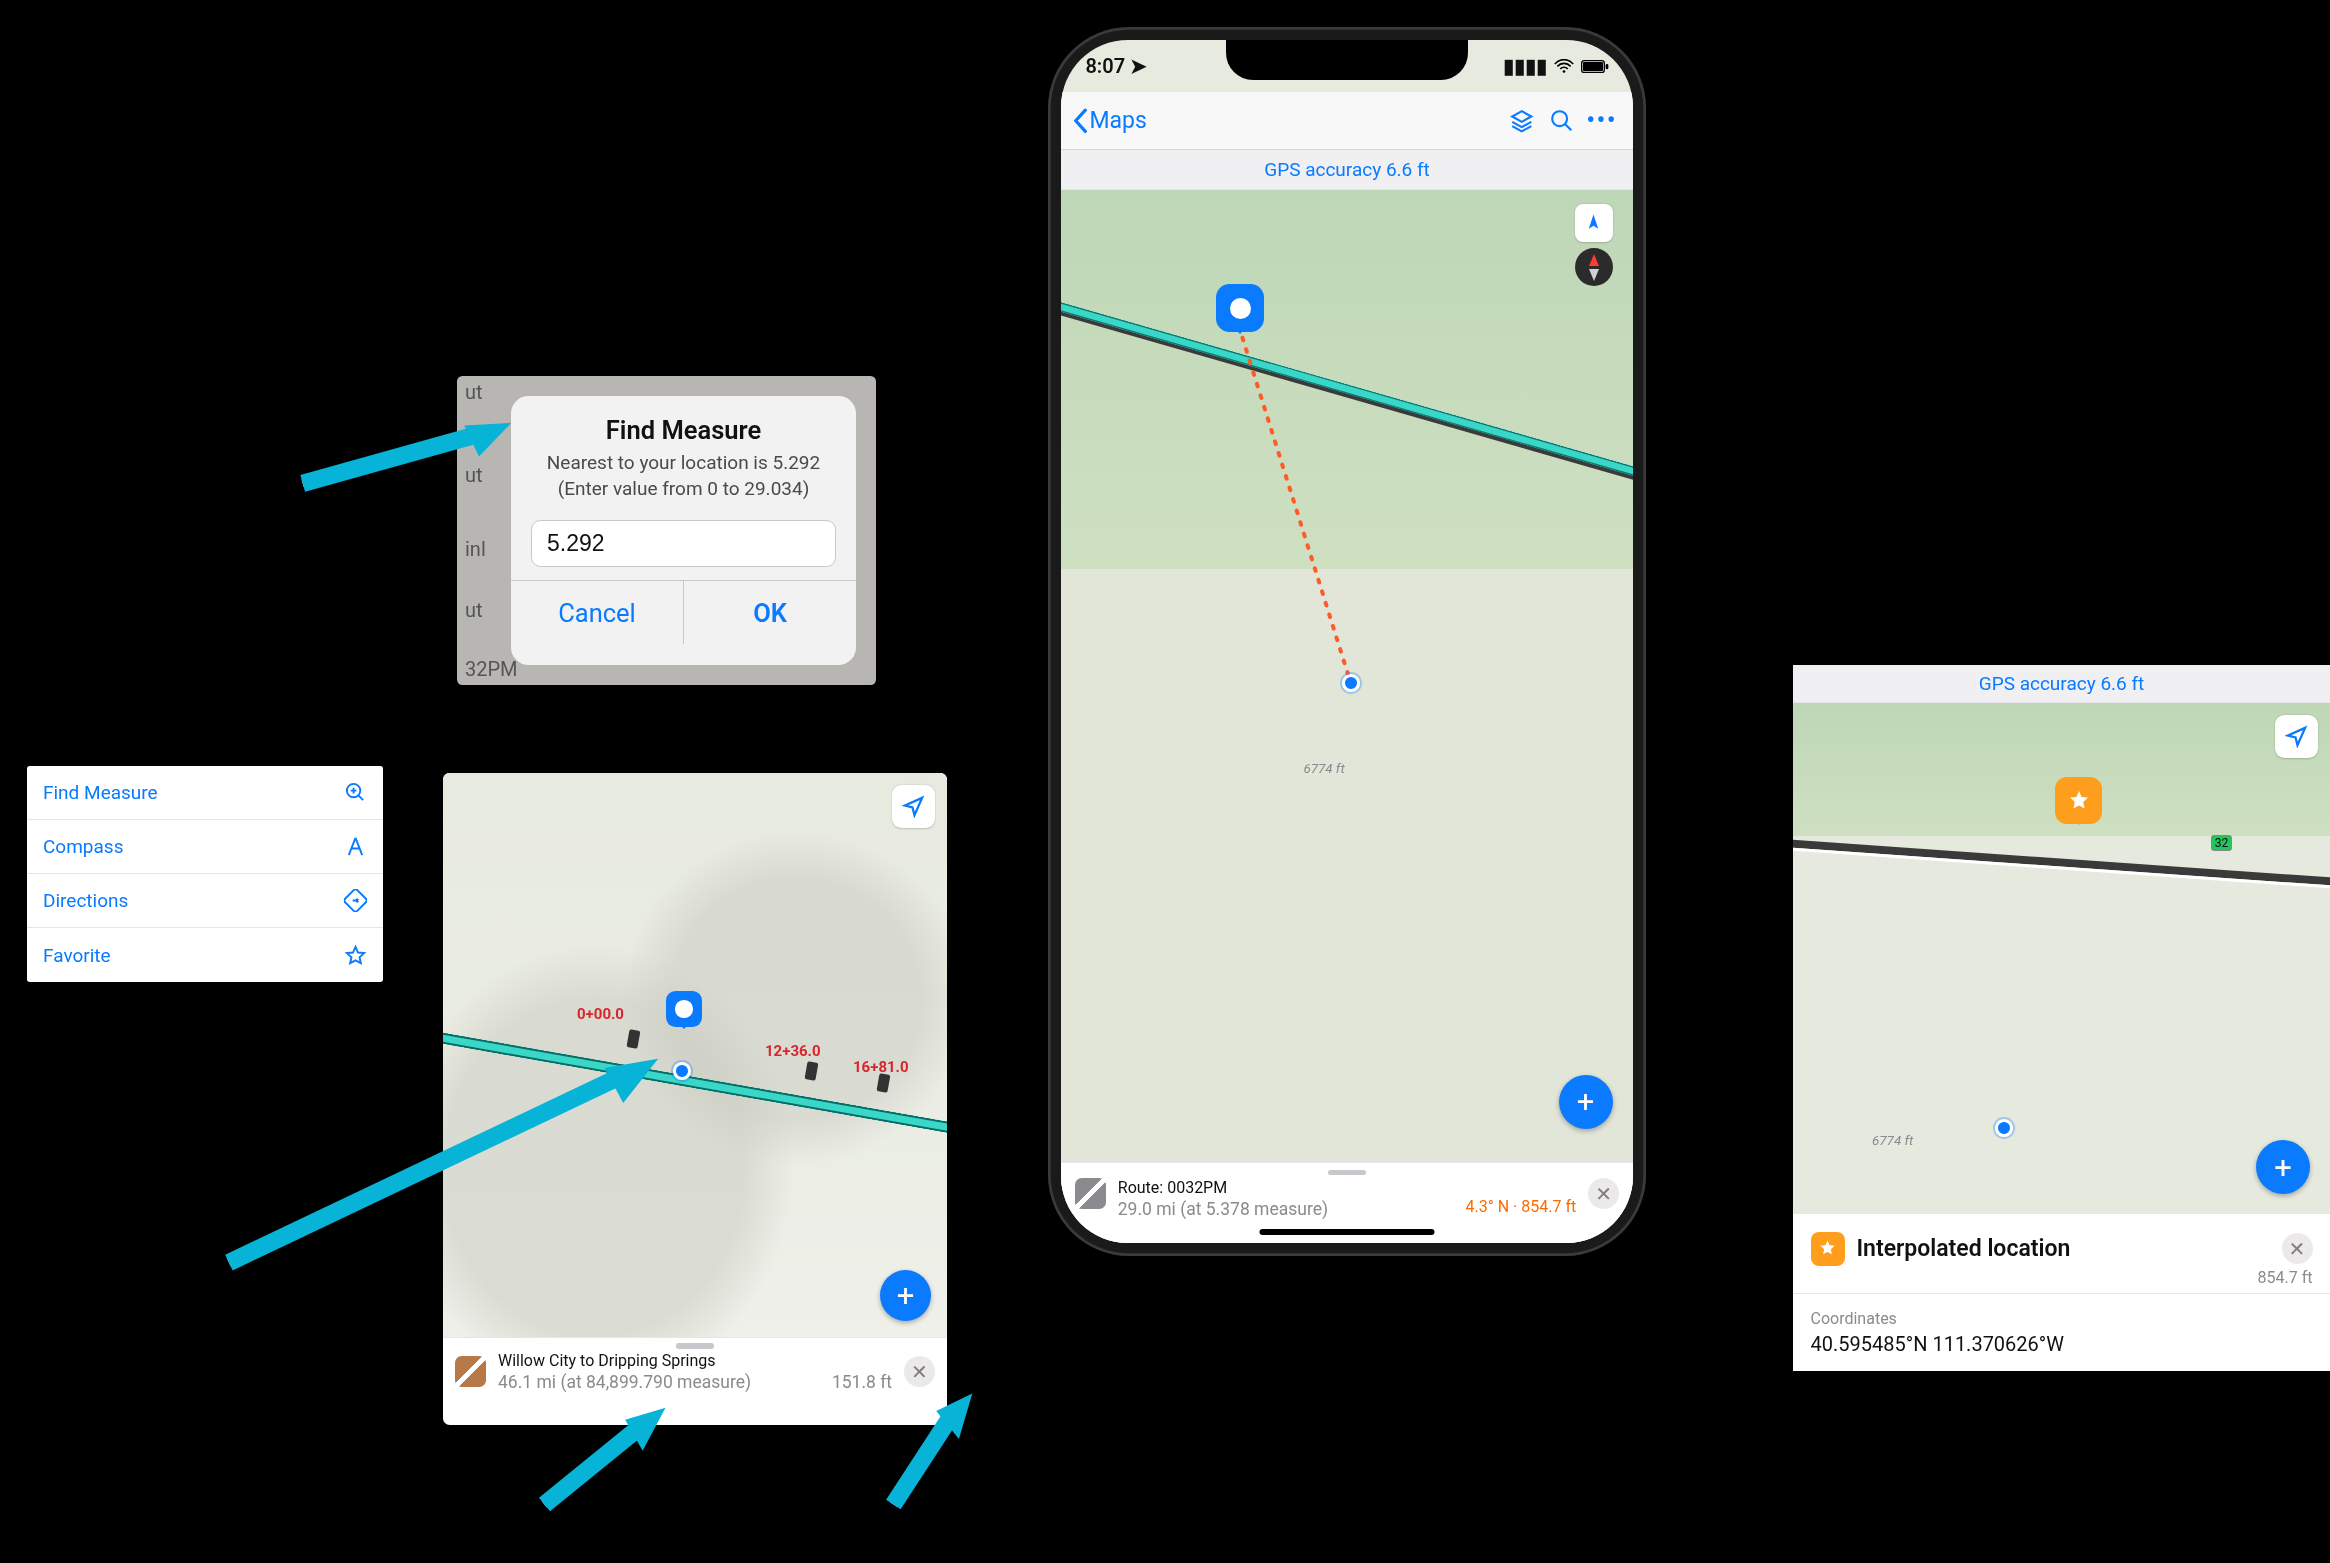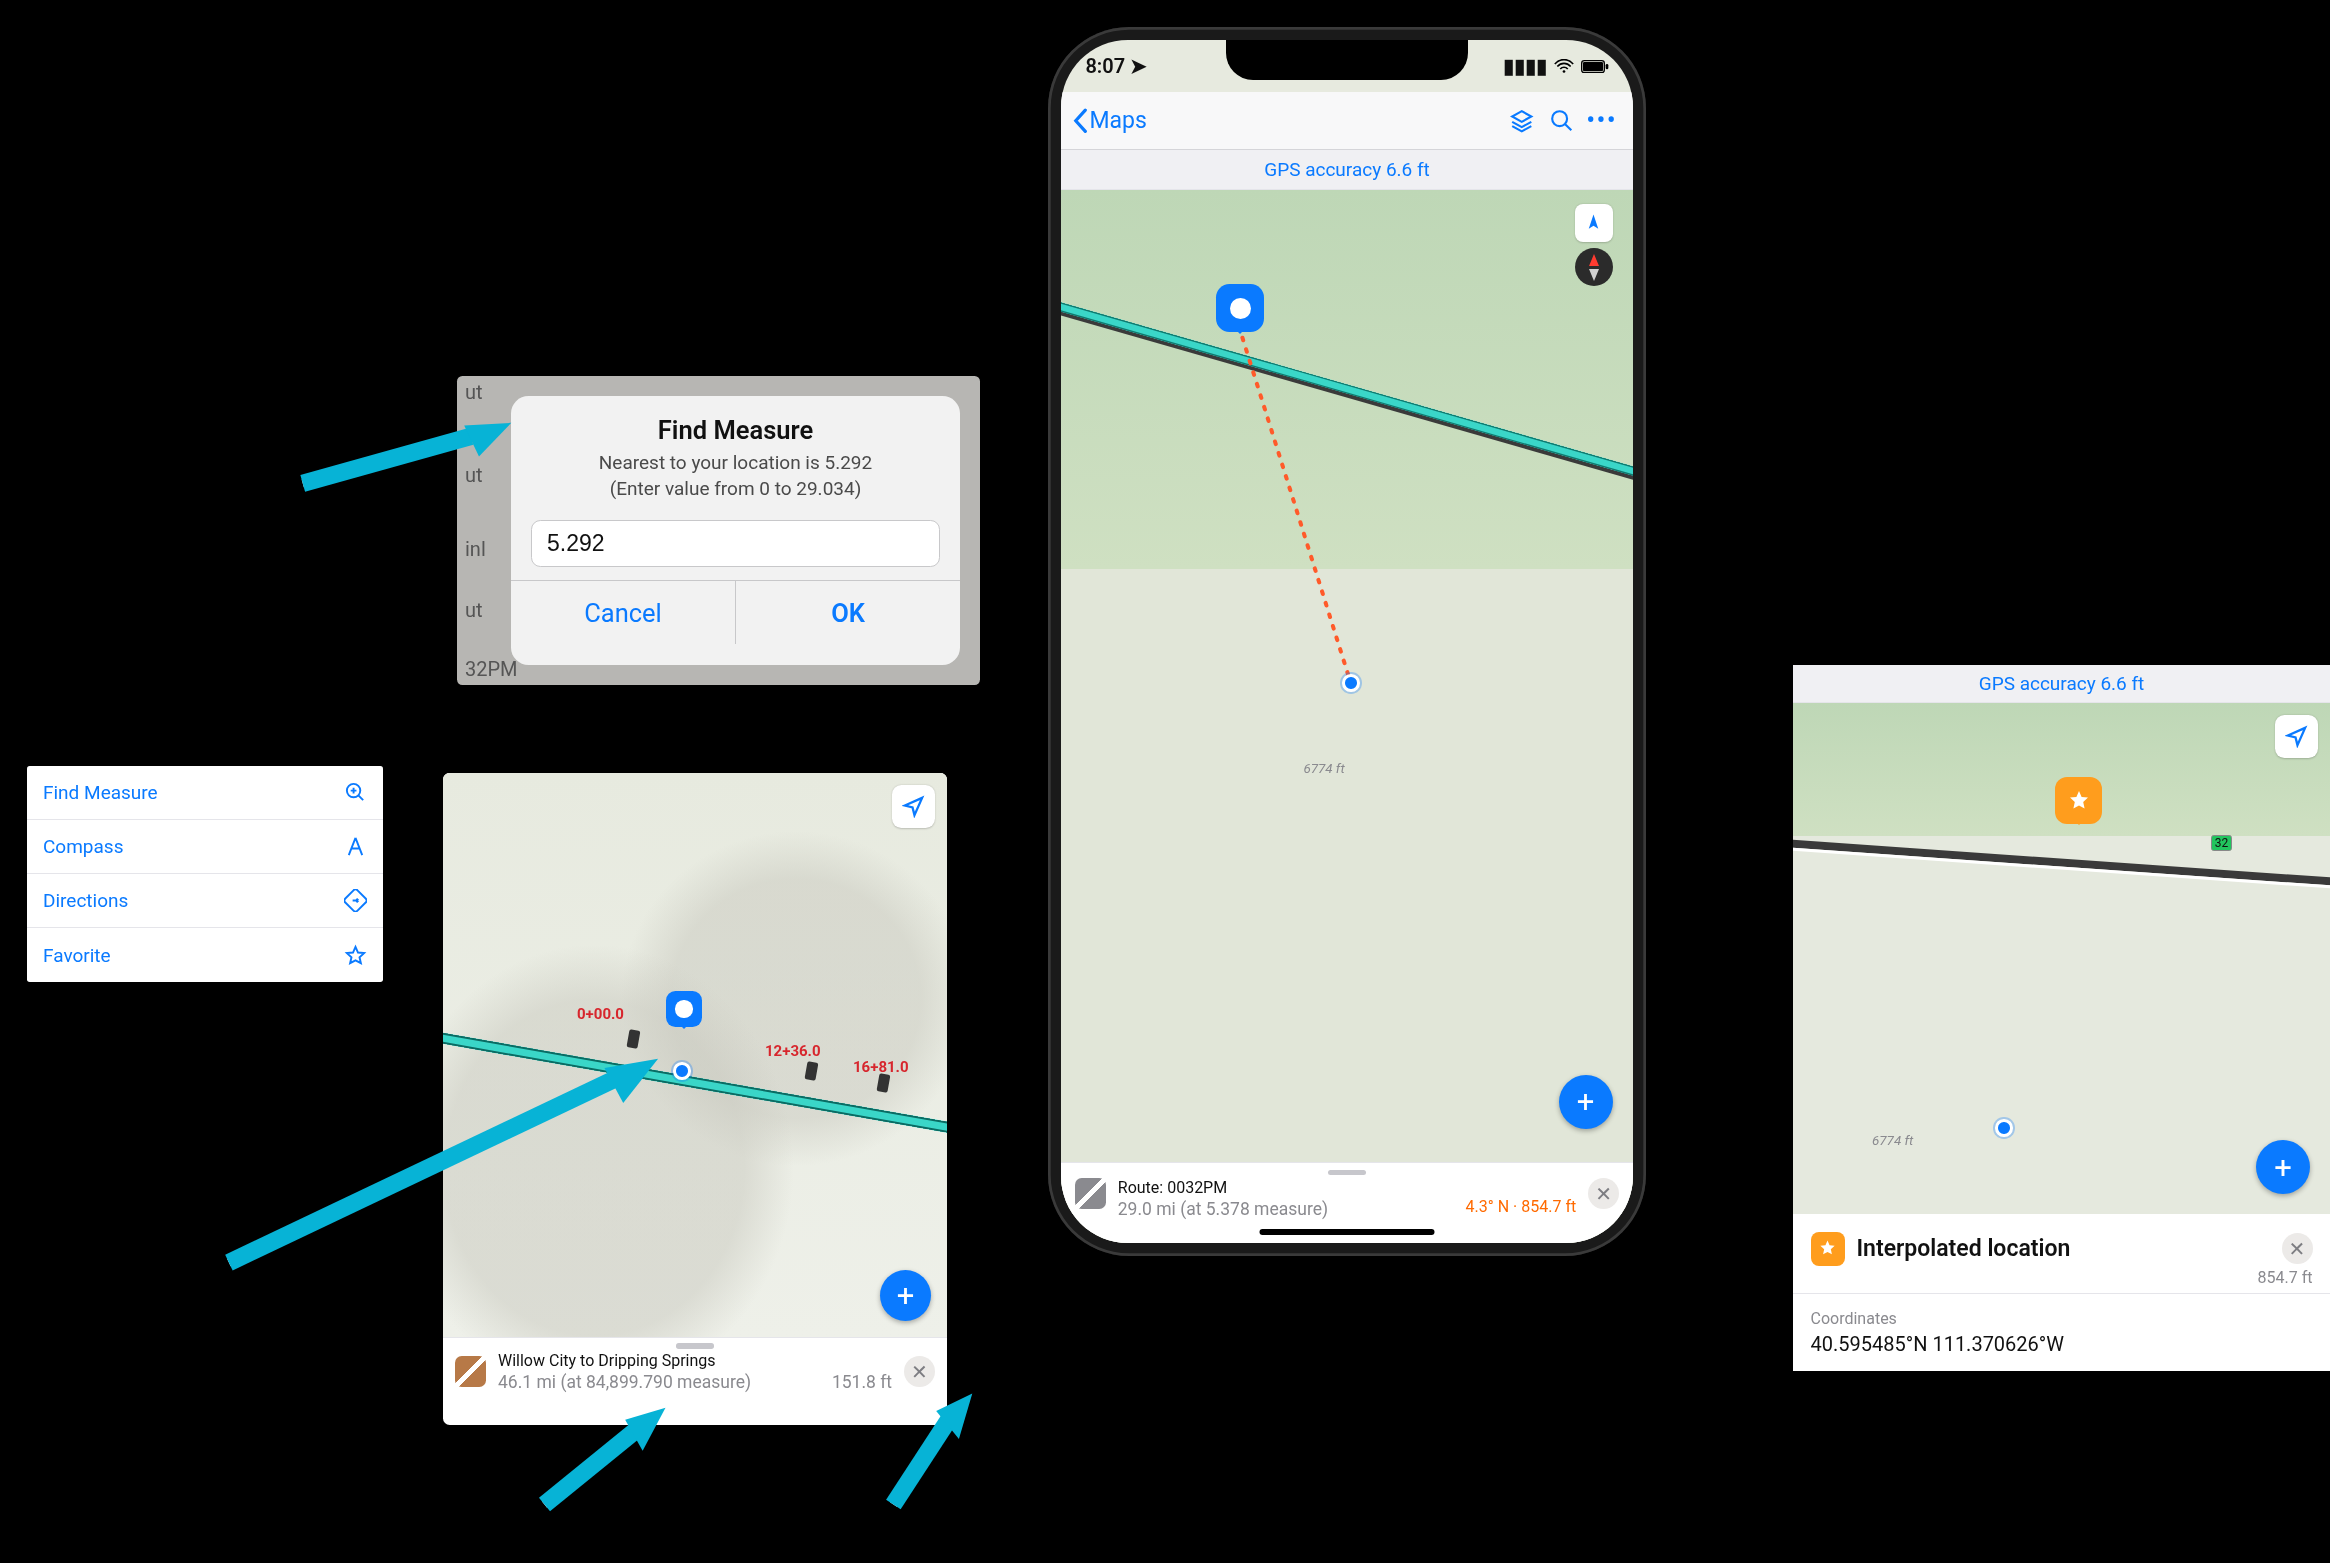--- a/index.html
+++ b/index.html
@@ -1,20 +1,20 @@
 <!DOCTYPE html>
 <html style="font-size:10.7px"><head>
 <meta charset="utf-8">
 <style>
   html,body{margin:0;padding:0;background:#000;font-family:-apple-system,BlinkMacSystemFont,"Segoe UI",Roboto,Helvetica,Arial,sans-serif;color:#111;}
   *{box-sizing:border-box;}
   .stage{position:relative;width:2330px;height:1564px;}
 
   
-  .dialog-wrap{position:absolute;left:457px;top:376px;width:523px;height:309px;background:#b7b6b3;border-radius:5.4px;padding:9.4px;}
+  .dialog-wrap{position:absolute;left:457px;top:376px;width:419px;height:309px;background:#b7b6b3;border-radius:5.4px;padding:9.4px;}
   .dialog-bg-text{position:absolute;left:8px;font-size:20px;color:#555;}
   .dialog{position:absolute;left:54px;top:20px;right:20px;bottom:20px;background:#f2f2f2;border-radius:17.5px;display:flex;flex-direction:column;align-items:stretch;}
   .dialog h1{margin:19px 0 5.4px;text-align:center;font-size:25.5px;font-weight:600;}
   .dialog .sub{text-align:center;font-size:19px;color:#4a4a4a;line-height:1.35;margin:0 20px 13.4px;}
   .dialog input{margin:5.4px 20px 0;height:47px;border:0.7px solid #c8c8ca;border-radius:9.4px;background:#fff;font-size:23px;padding:0 15px;color:#111;}
   .dialog .btnrow{display:flex;border-top:0.7px solid #c8c8ca;margin-top:13px;height:64px;}
   .dialog .btn{flex:1;display:flex;align-items:center;justify-content:center;font-size:25.5px;color:#0a7aff;}
   .dialog .btn+.btn{border-left:0.7px solid #c8c8ca;font-weight:600;}
 
   

